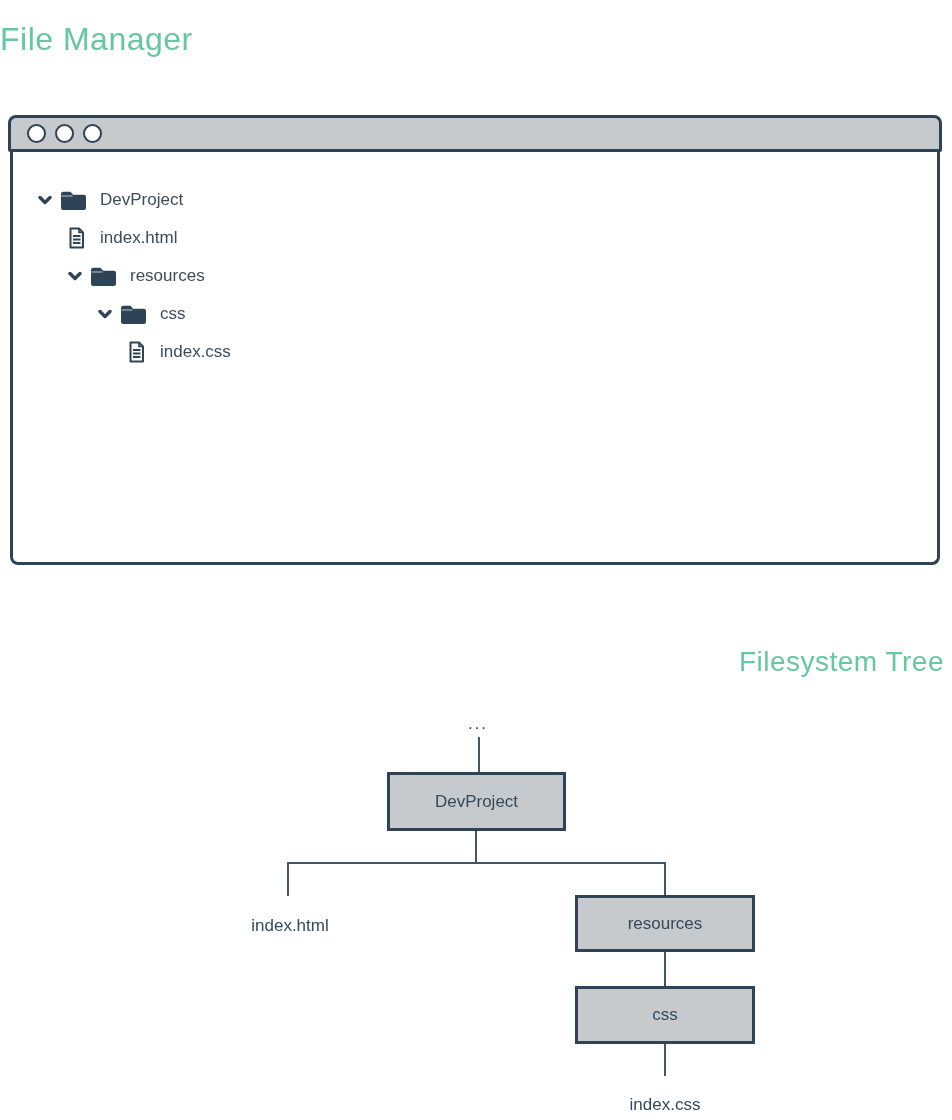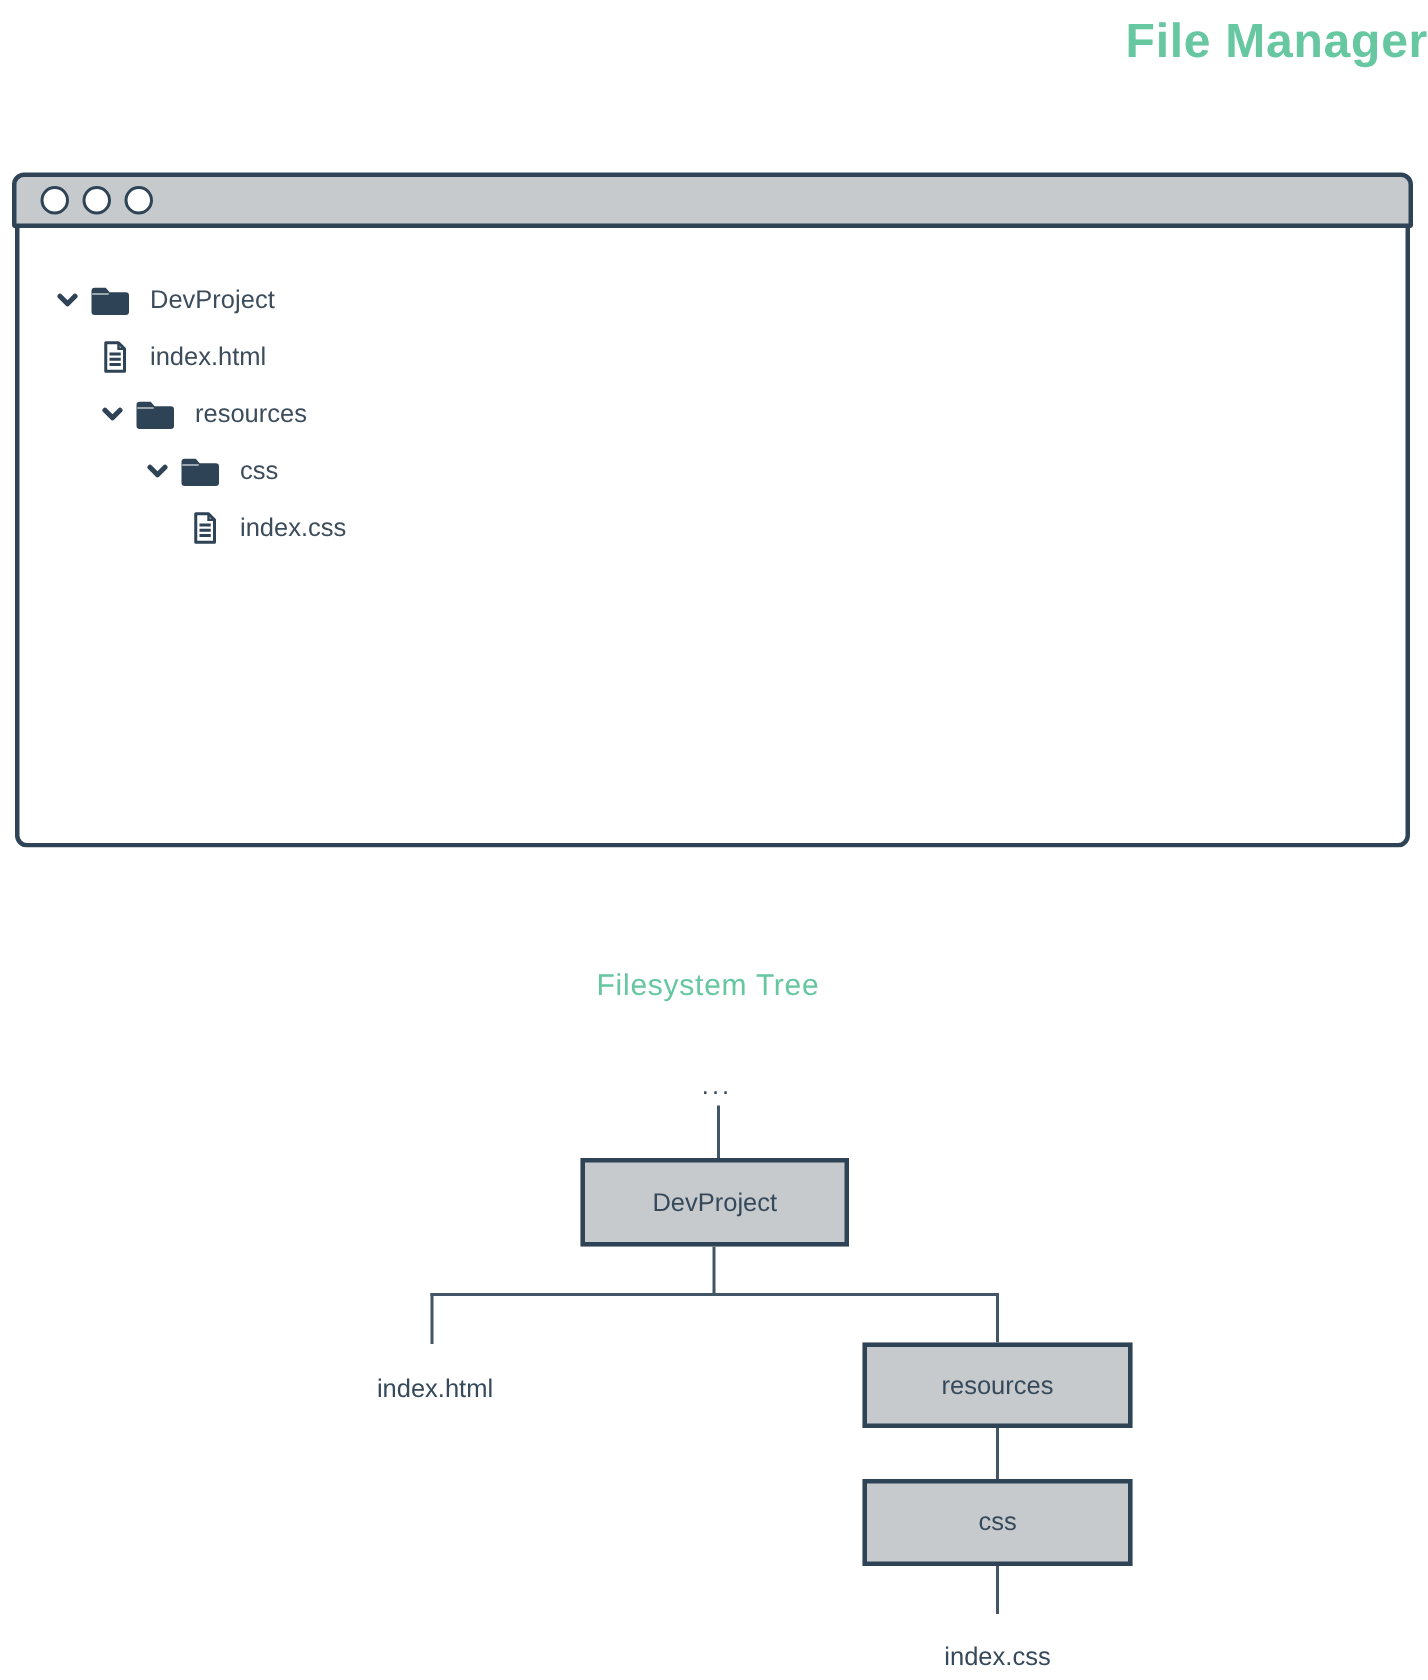--- a/index.html
+++ b/index.html
@@ -8,36 +8,36 @@
     position: relative;
     width: 952px;
     height: 1120px;
     font-family: "Liberation Sans", "DejaVu Sans", sans-serif;
     overflow: hidden;
   }
 
   
   .page-title {
     position: absolute;
-    left: 0; top: 7px;
+    left: 0; top: 19px;
     width: 952px;
-    text-align: right;
+    text-align: left;
     color: #66c7a1;
     font-size: 32px;
     line-height: 41px;
-    font-weight: 700;
+    font-weight: 400;
     letter-spacing: 0.5px;
   }
   .section-title {
     position: absolute;
     left: 0; top: 646px;
     width: 944px;
-    text-align: center;
+    text-align: right;
     color: #66c7a1;
-    font-size: 20px;
+    font-size: 28px;
     font-weight: 500;
     letter-spacing: 0.5px;
   }
 
   
   .window {
     position: absolute;
     left: 8px; top: 115px;
     width: 934px;
   }

